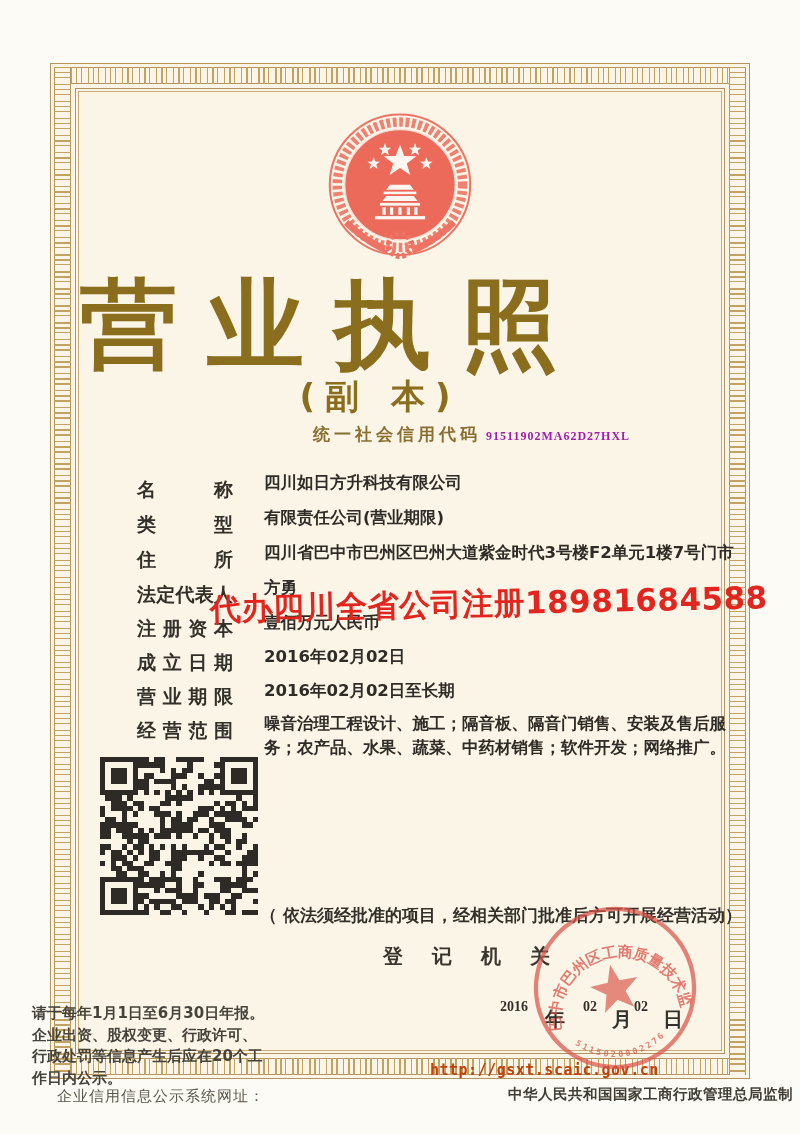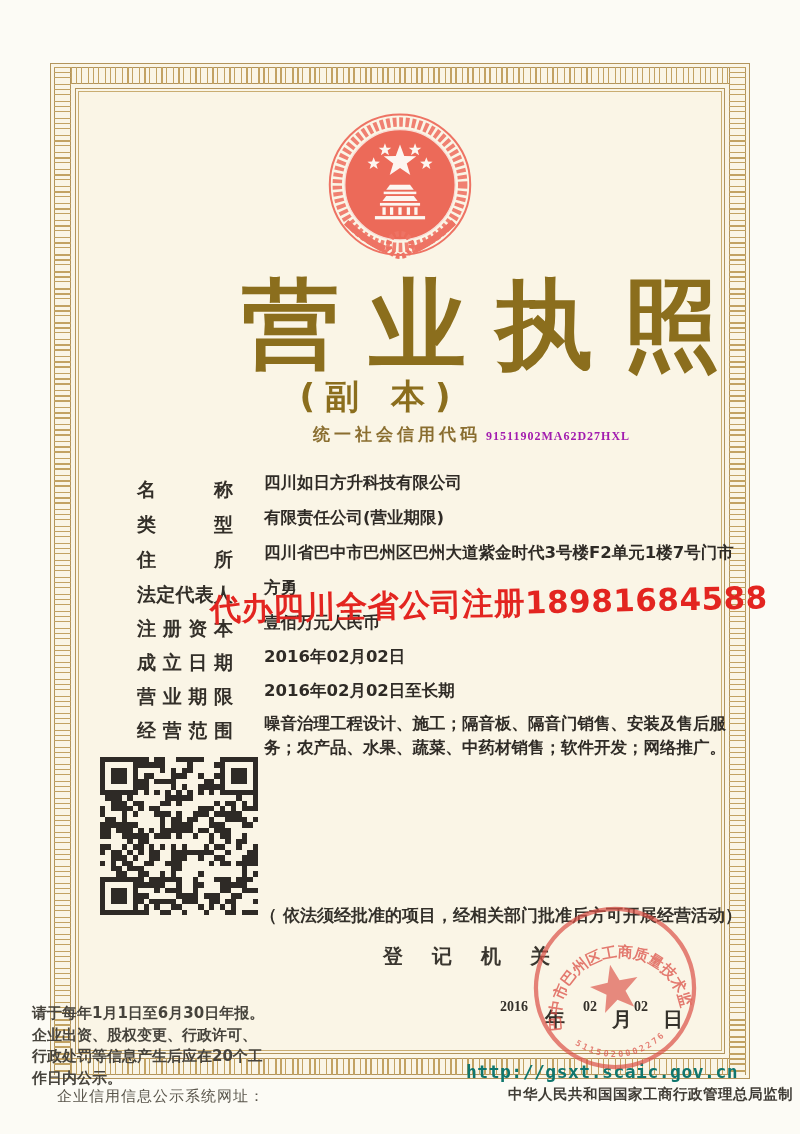--- a/index.html
+++ b/index.html
@@ -16,21 +16,21 @@
      background-image:repeating-linear-gradient(180deg,#c2a263 0 1.5px,rgba(0,0,0,0) 1.5px 5px,#c2a263 5px 6.5px,rgba(0,0,0,0) 6.5px 10px,#c2a263 10px 11.5px,rgba(0,0,0,0) 11.5px 17px),
         linear-gradient(90deg,#b2945c 0 1px,rgba(0,0,0,0) 1px 16px,#b2945c 16px 17px);}
   .band-top{top:3px;} .band-bottom{bottom:3px;}
   .band-left{left:3px;} .band-right{right:3px;}
   .frame-inner{position:absolute;left:24px;top:24px;right:24px;bottom:24px;
                border:1.5px solid #b2945c;}
   .frame-inner2{position:absolute;left:2px;top:2px;right:2px;bottom:2px;border:1px solid #c9ad72;}
   
   .emblem{position:absolute;left:324px;top:112px;width:152px;height:158px;}
   
-  .title{position:absolute;left:50px;top:270px;width:700px;text-align:right;
+  .title{position:absolute;left:50px;top:270px;width:700px;text-align:left;
          font-size:97px;font-weight:bold;color:#8b6e1d;letter-spacing:30px;text-indent:30px;
          line-height:110px;white-space:nowrap;}
   .subtitle{position:absolute;left:50px;top:374px;width:660px;text-align:center;
          font-size:34px;font-weight:600;color:#8b6e1d;letter-spacing:10px;}
   .credit-line{position:absolute;left:313px;top:423px;white-space:nowrap;}
   .credit-label{font-size:17px;font-weight:bold;color:#8a6e30;letter-spacing:4px;}
   .credit-code{font-size:12px;font-weight:700;color:#a21caf;letter-spacing:1px;
          font-family:"Liberation Serif","DejaVu Serif",serif;}
   
   .flabel{position:absolute;left:137px;width:96px;font-size:19px;font-weight:600;color:#332f29;
@@ -49,22 +49,22 @@
         letter-spacing:11px;white-space:nowrap;}
   
   .seal{position:absolute;left:530px;top:903px;width:170px;height:170px;z-index:5;opacity:.88;}
   
   .date-part{position:absolute;font-weight:600;color:#33302a;white-space:nowrap;}
   .d-num{font-family:"Liberation Serif","DejaVu Serif",serif;font-size:14px;font-weight:700;}
   .d-cn{font-size:20px;}
   
   .annual{position:absolute;left:18px;top:1003px;width:245px;font-size:15px;line-height:21.5px;
           color:#46433c;font-weight:600;z-index:4;margin-left:14px;}
-  .url{position:absolute;left:430px;top:1061px;font-size:18px;font-weight:bold;color:#0f766e;
-       font-family:"DejaVu Sans Mono","Liberation Mono",monospace;letter-spacing:0.5px;z-index:4;margin-left:36px;}
+  .url{position:absolute;left:430px;top:1061px;font-size:15px;font-weight:bold;color:#c2410c;
+       font-family:"DejaVu Sans Mono","Liberation Mono",monospace;letter-spacing:0.5px;z-index:4;}
   .site-label{position:absolute;left:57px;top:1087px;font-size:15px;color:#5a564c;letter-spacing:1px;}
   .supervisor{position:absolute;left:492px;top:1085px;font-size:14.5px;font-weight:600;color:#403d36;
        letter-spacing:0.5px;white-space:nowrap;margin-left:16px;}
 </style>
 </head>
 <body>
 
 <div class="page">
 
   <div class="frame-outer">

